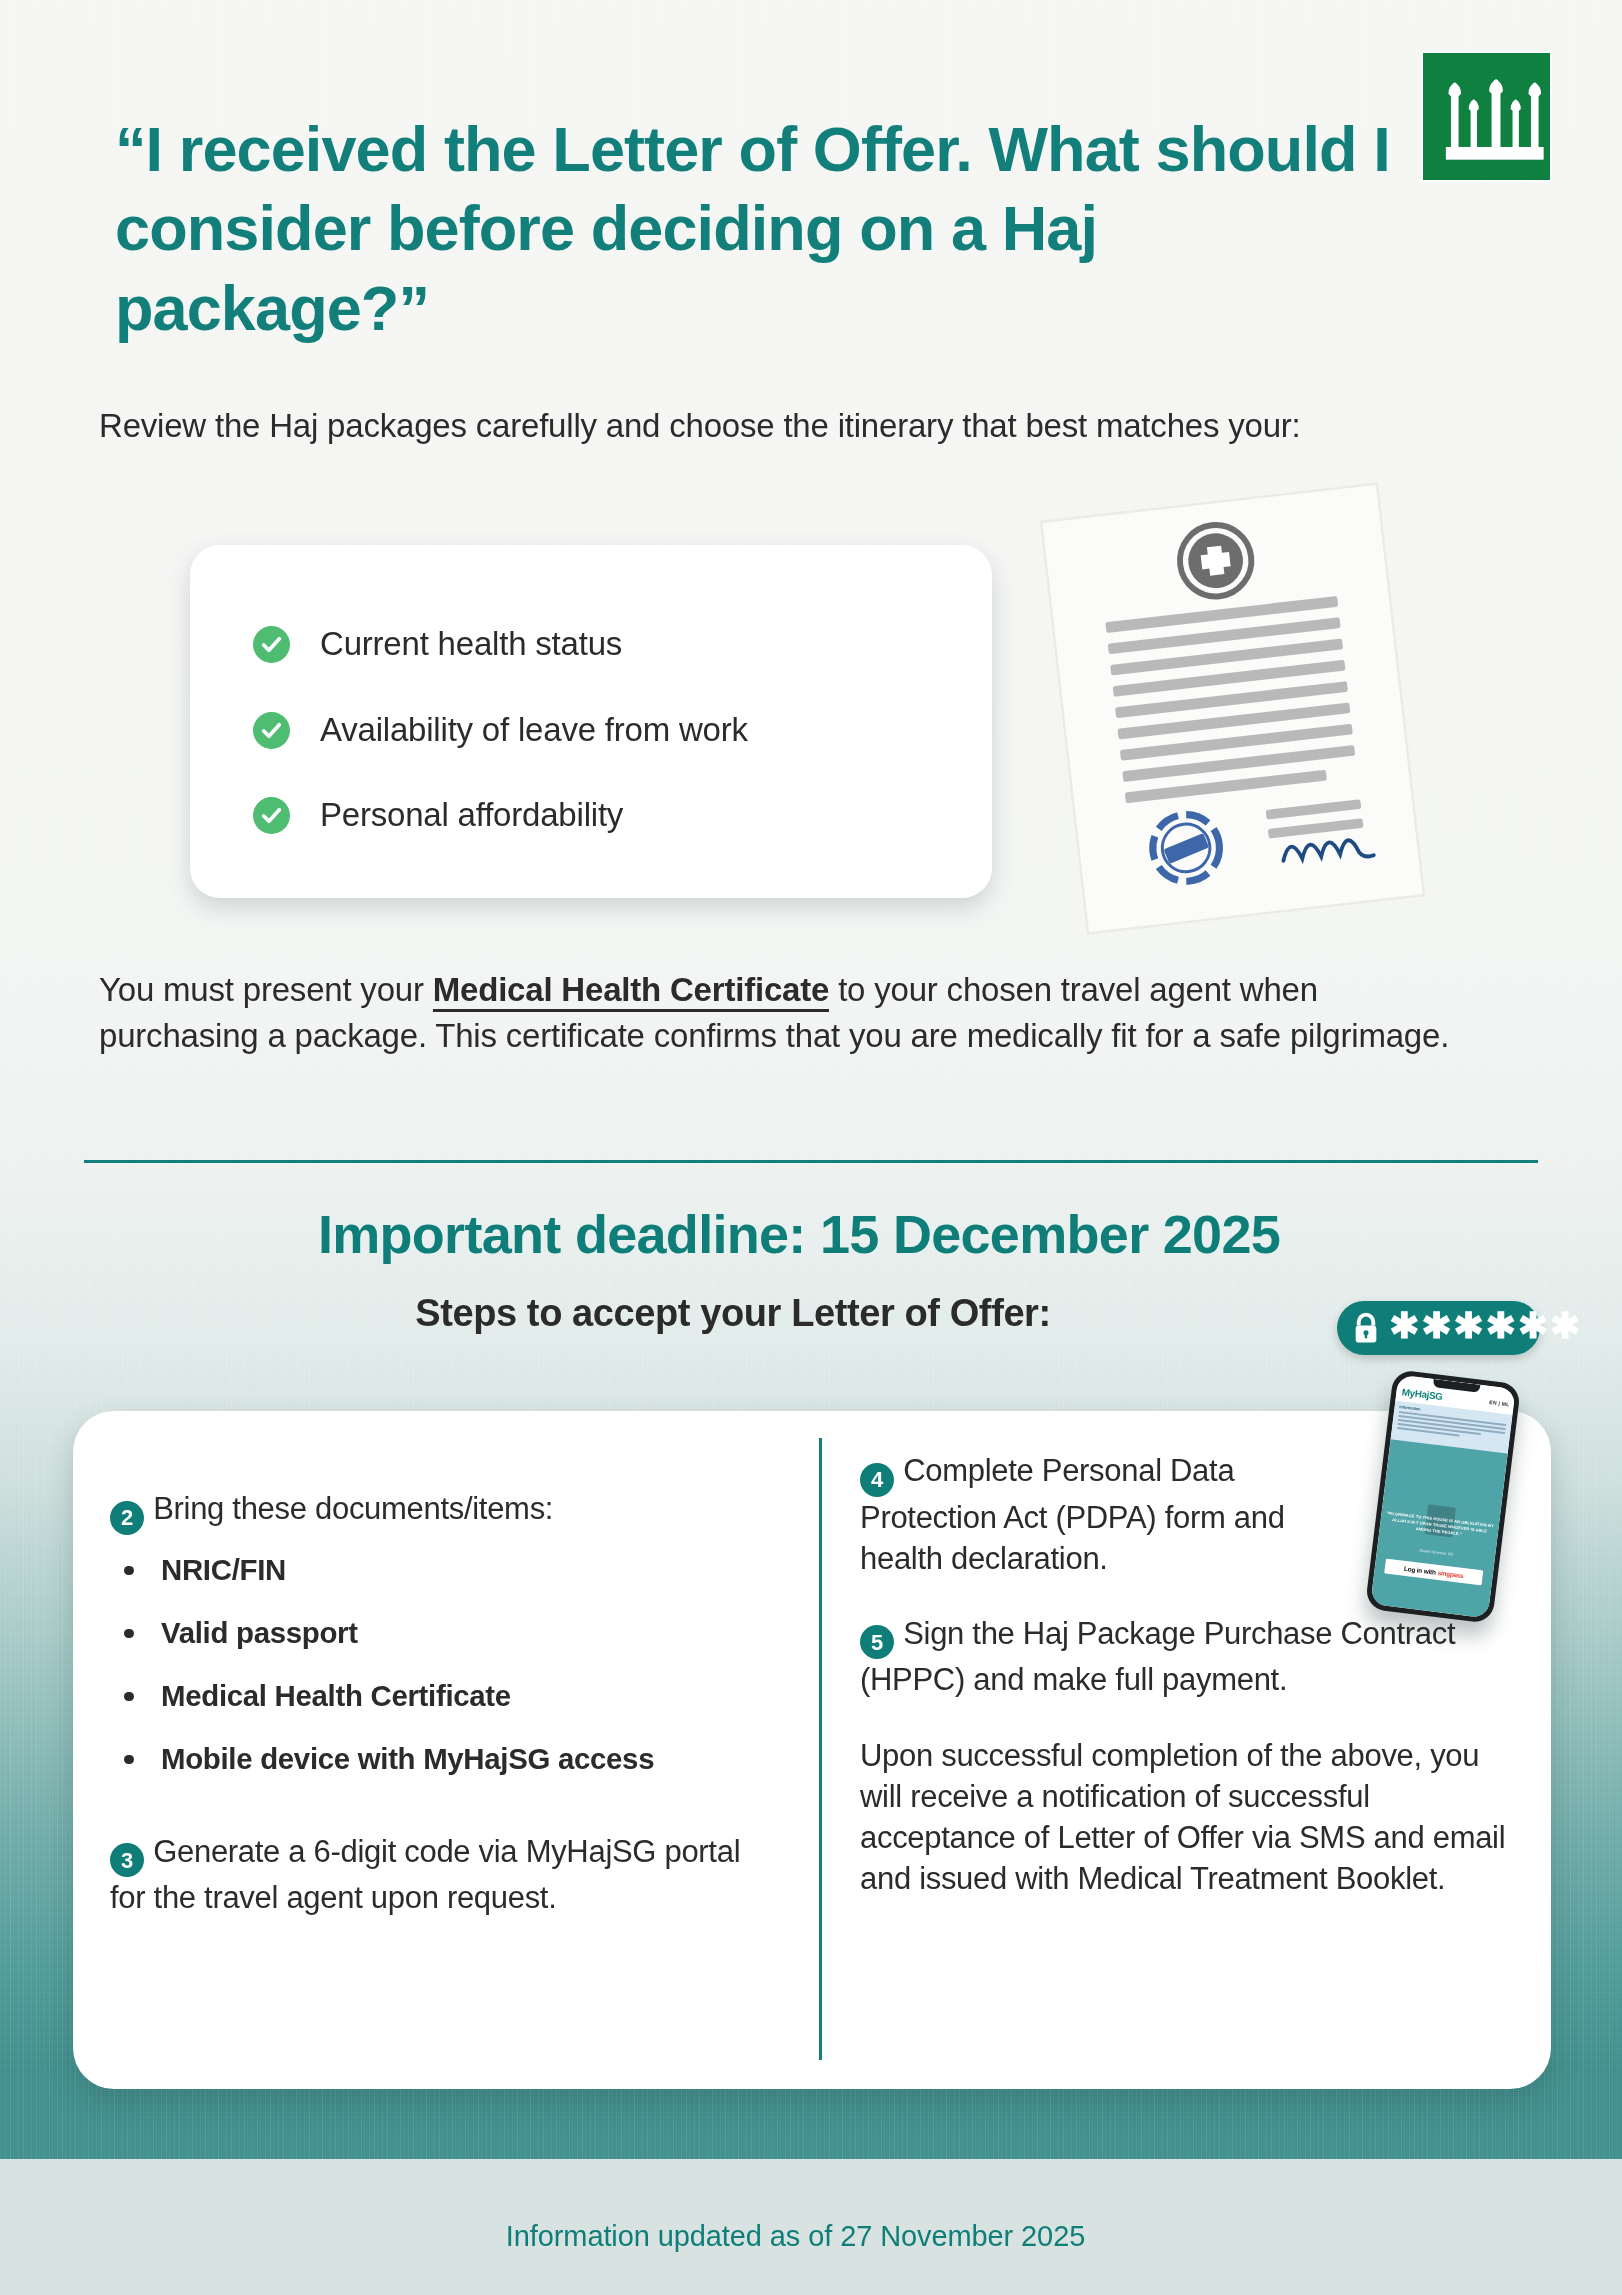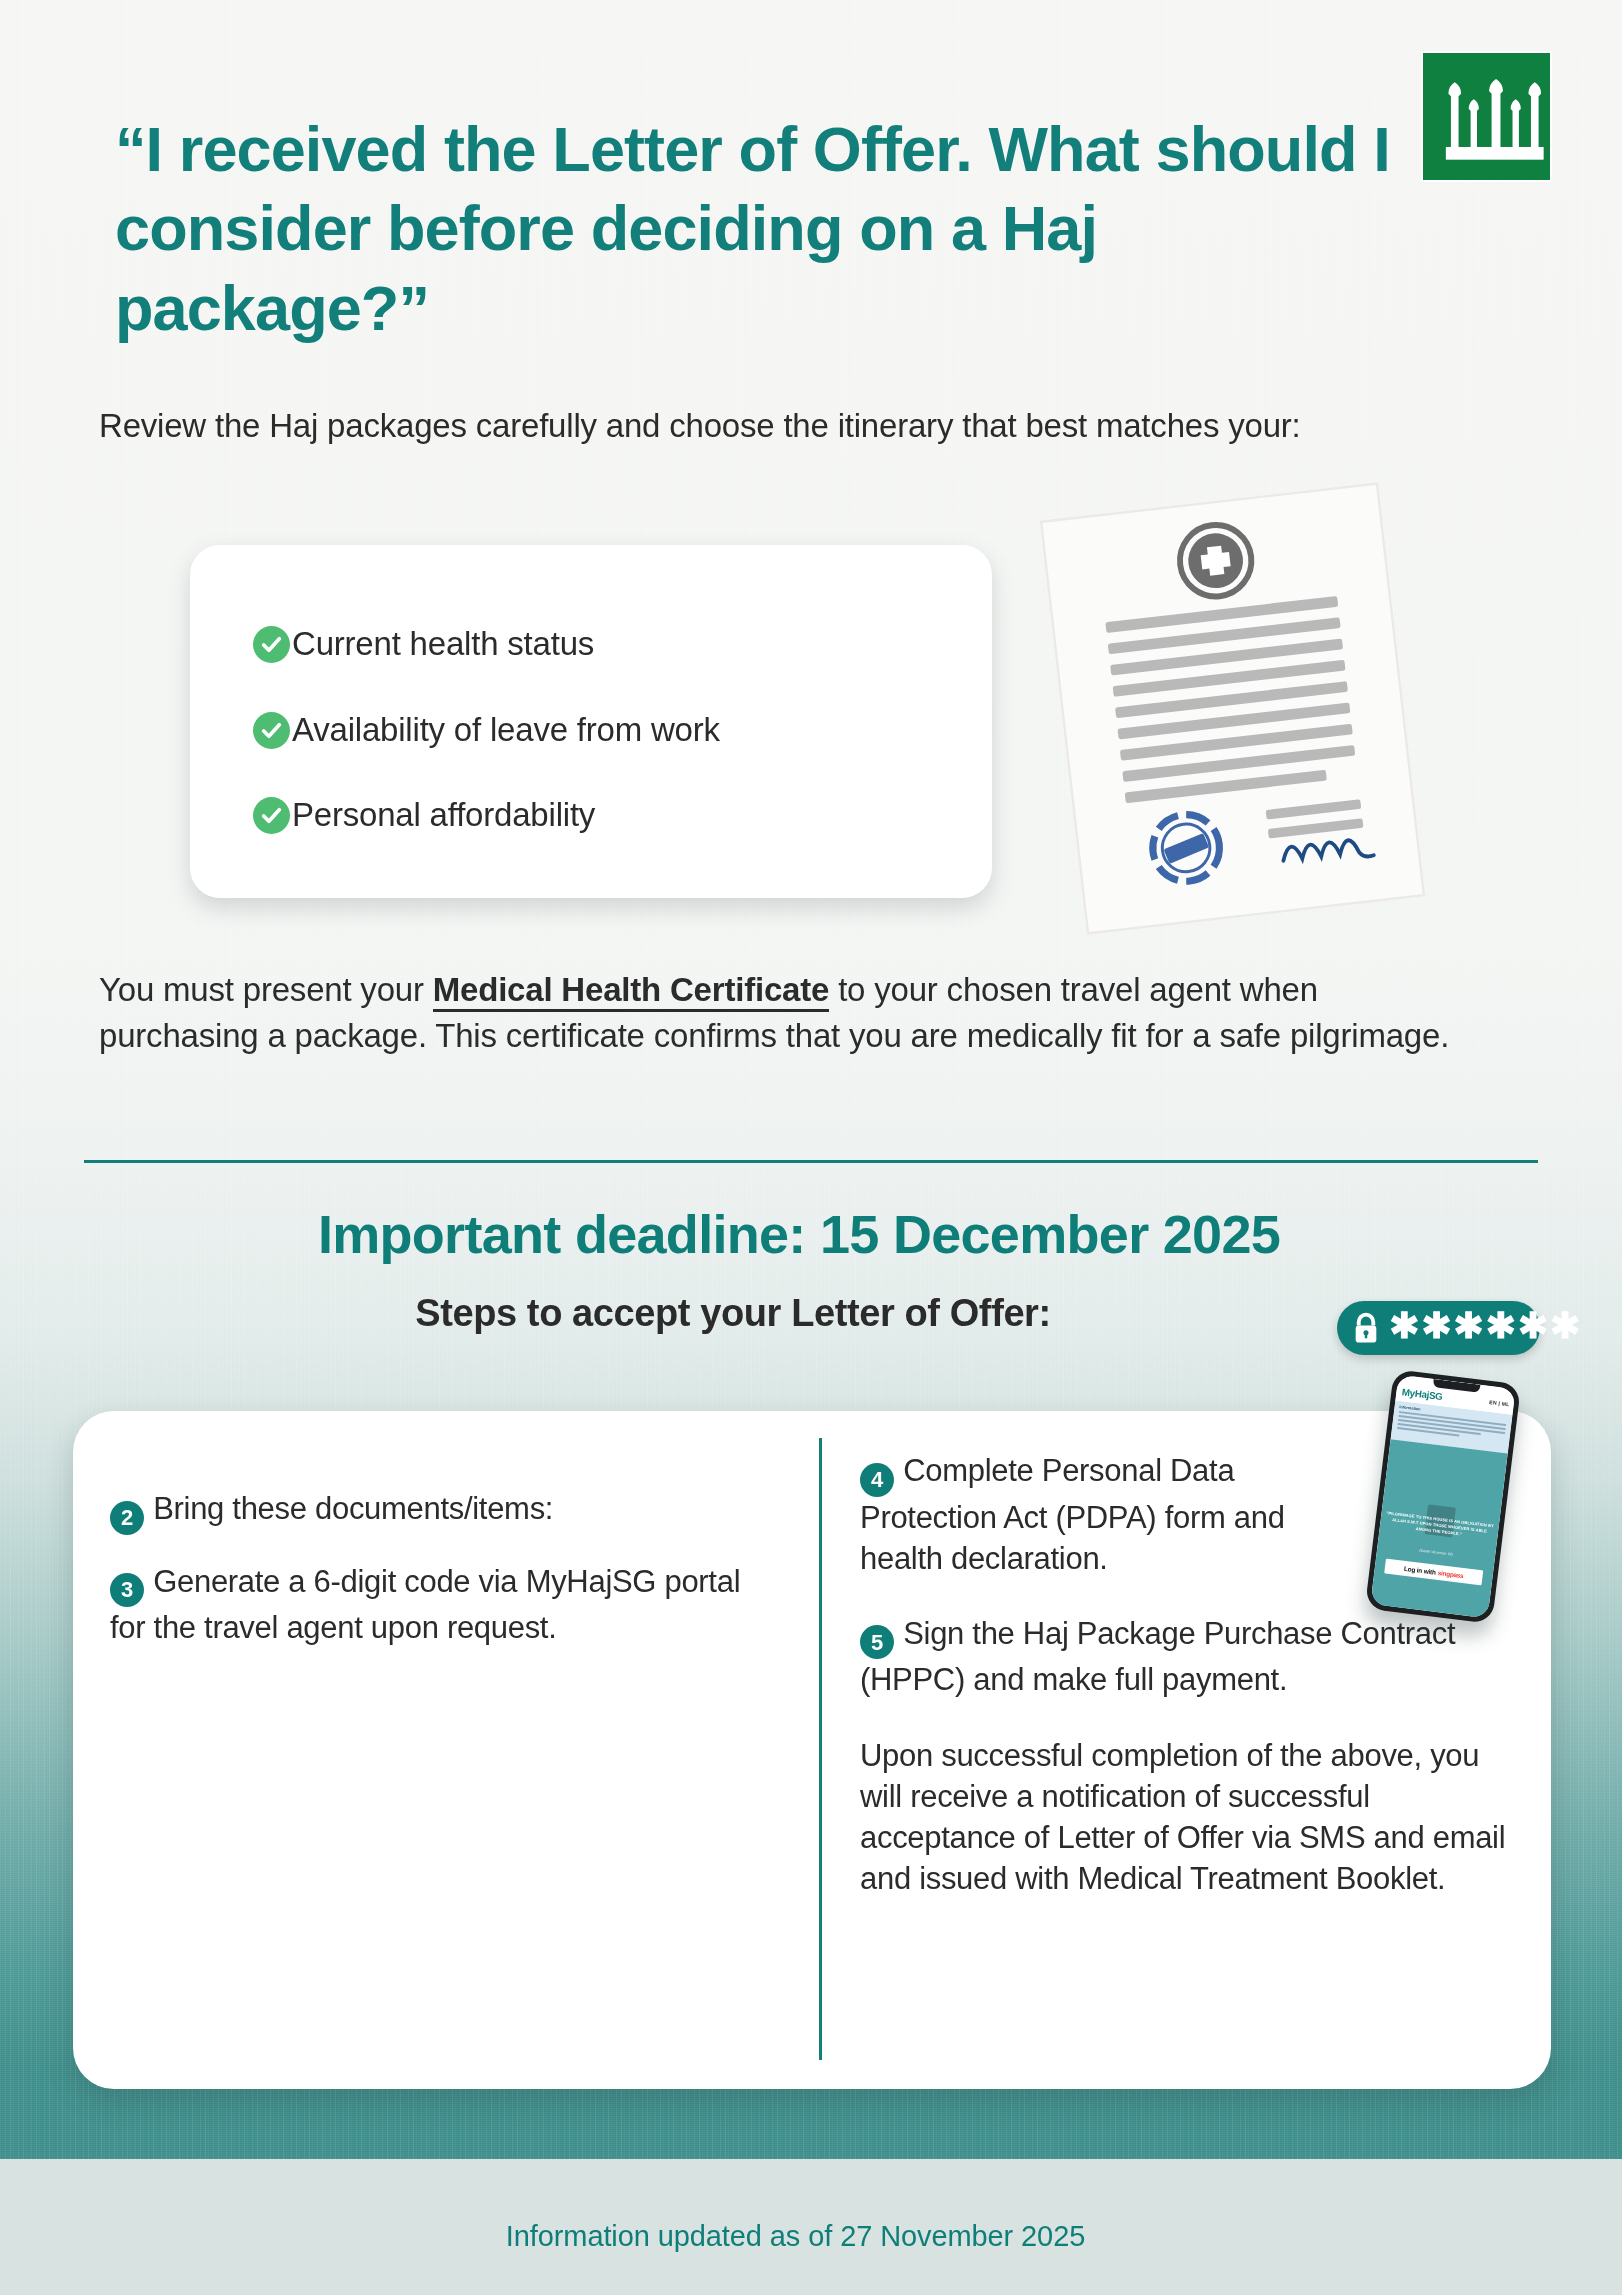--- a/index.html
+++ b/index.html
@@ -83,21 +83,21 @@
     height: 353px;
     background: #ffffff;
     border-radius: 30px;
     box-shadow: 0 9.2px 22px rgba(80,95,100,0.22);
   }
   .checkrow {
     position: absolute;
     left: 63px;
     display: flex;
     align-items: center;
-    gap: 2px;
+    gap: 30px;
     white-space: nowrap;
   }
   .checkrow:nth-of-type(1) { top: 80px; }
   .checkrow:nth-of-type(2) { top: 166px; align-items: flex-end; }
   .checkrow:nth-of-type(3) { top: 251px; }
   .tick {
     width: 37px; height: 37px; flex: 0 0 37px;
     border-radius: 50%;
     background: #4EBC71;
     display: flex; align-items: center; justify-content: center;
@@ -485,20 +485,26 @@
   </div>
 
   <div class="stepscard"></div>
   <div class="vdiv"></div>
 
   <div class="colL">
     <div class="gap-lg"></div>
     <div class="step">
       <span class="num">2</span><span>Bring these documents/items:</span>
     </div>
+    <ul class="bullets">
+      <li>NRIC/FIN</li>
+      <li>Valid passport</li>
+      <li>Medical Health Certificate</li>
+      <li>Mobile device with MyHajSG access</li>
+    </ul>
     <div class="gap-sm"></div>
     <div class="step">
       <span class="num">3</span><span>Generate a 6-digit code via MyHajSG portal for the travel agent upon request.</span>
     </div>
   </div>
 
   <div class="colR">
     <div class="step" style="width:497px">
       <span class="num">4</span><span>Complete Personal Data Protection Act (PDPA) form and health declaration.</span>
     </div>

